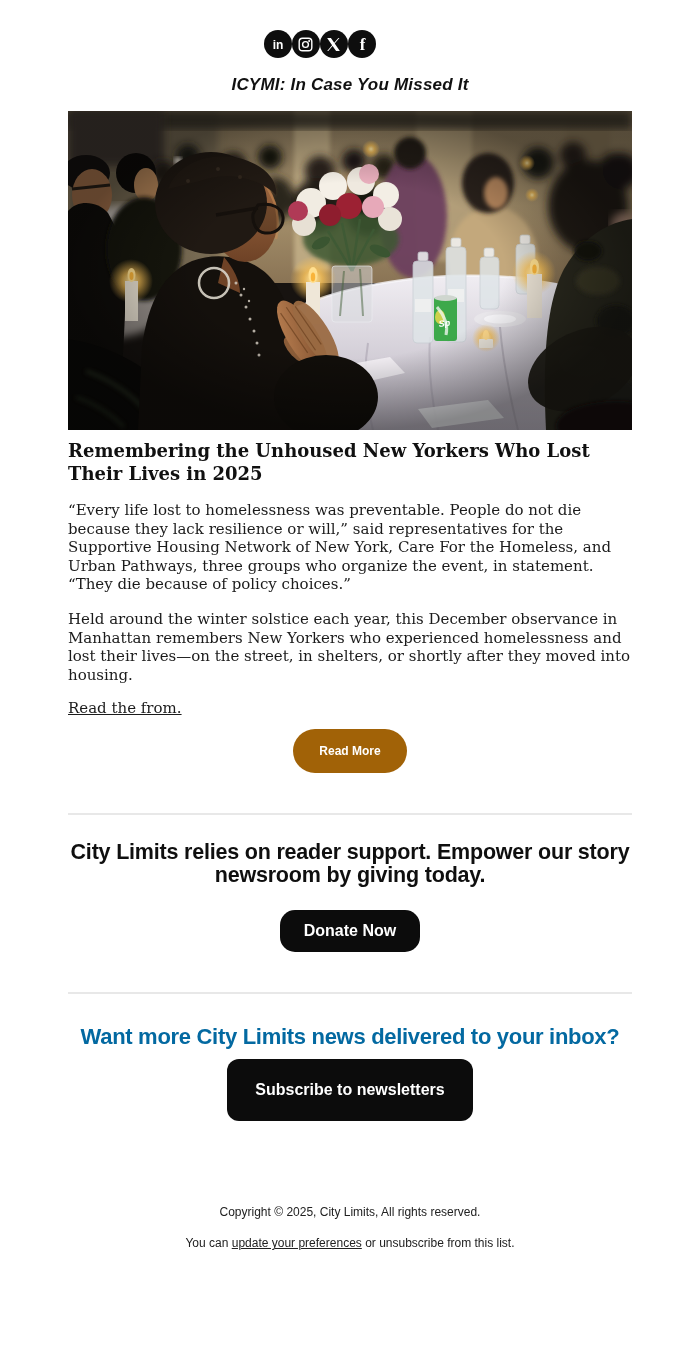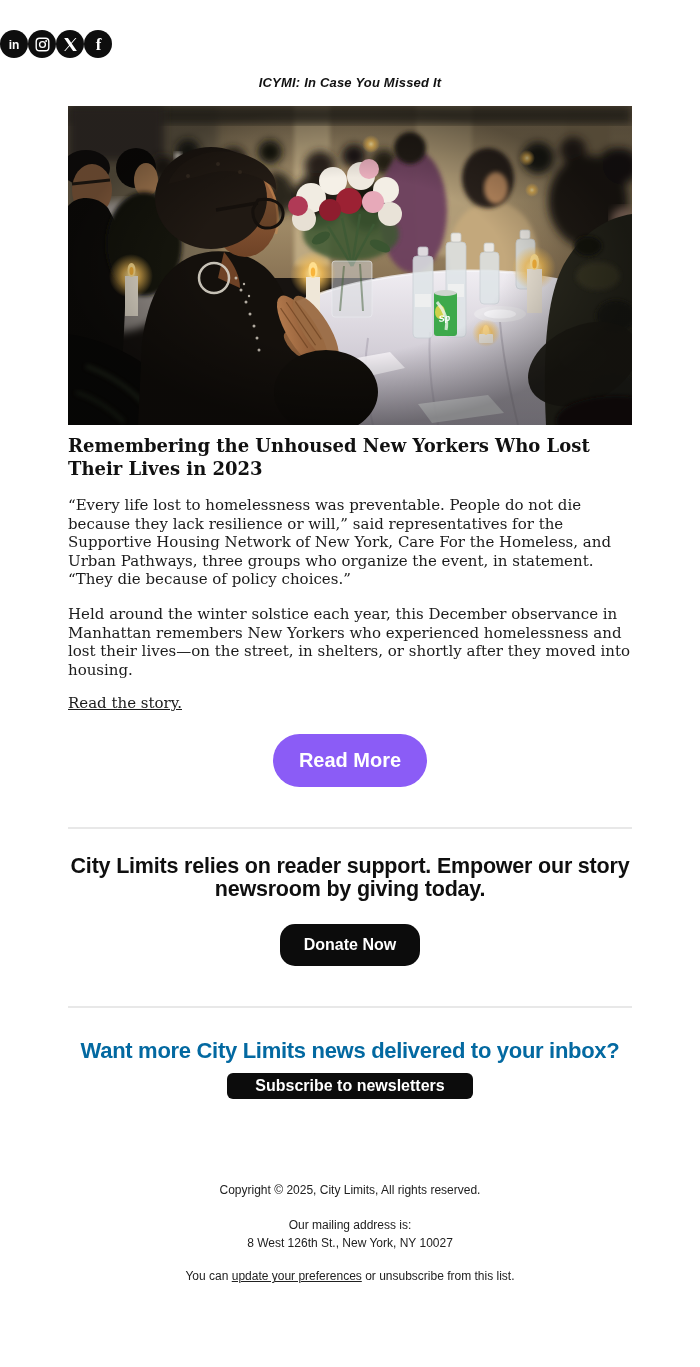--- a/index.html
+++ b/index.html
@@ -1,43 +1,43 @@
 <!DOCTYPE html>
 <html><head>
 <meta charset="utf-8">
 <style>
   html,body{margin:0;padding:0;background:#ffffff;}
   body{width:700px;font-family:"Liberation Sans",sans-serif;color:#1c1c1c;}
   .page{width:700px;overflow:hidden;background:#fff;}
   .content{width:564px;margin:0 auto;}
 
   
-  .social-row{display:flex;justify-content:flex-start;padding:30px 61px 0 0;}
+  .social-row{display:flex;justify-content:center;padding:30px 61px 0 0;}
   .social-circle{width:28px;height:28px;border-radius:50%;background:#0e0e0e;display:flex;align-items:center;justify-content:center;text-decoration:none;}
 
   
   .logo{margin-top:26px;height:42px;display:flex;align-items:center;justify-content:center;}
   .logo-inner{font-weight:700;font-size:55px;line-height:1;letter-spacing:-1px;transform:scaleX(0.62);white-space:nowrap;}
   .logo-city{color:#d8232a;}
   .logo-limits{color:#151515;}
 
-  .tagline{margin-top:17px;text-align:center;font-size:13px;font-weight:700;font-style:italic;color:#111;letter-spacing:.2px;}
+  .tagline{margin-top:17px;text-align:center;font-size:17px;font-weight:700;font-style:italic;color:#111;letter-spacing:.2px;}
 
   .hero{display:block;width:564px;height:319px;margin:16px auto 0;line-height:0;cursor:pointer;}
 
   .headline{font-family:"DejaVu Serif","Liberation Serif",serif;font-weight:700;font-size:18px;line-height:1.25;color:#111;margin:10px 0 0;}
   p.body{font-family:"DejaVu Serif","Liberation Serif",serif;font-size:15px;line-height:1.24;margin:16px 0 0;color:#1b1b1b;}
   .read-link-wrap{margin:15px 0 0;}
   .read-link{font-family:"DejaVu Serif","Liberation Serif",serif;font-size:15px;color:#1b1b1b;text-decoration:underline;cursor:pointer;}
 
   .btn-row{text-align:center;}
-  .btn-readmore{display:inline-block;margin-top:22px;background:#8b5cf6;color:#fff;font-weight:700;font-size:20px;padding:15px 26px;border-radius:28px;text-decoration:none;cursor:pointer;}
+  .btn-readmore{display:inline-block;margin-top:12px;background:#a16207;color:#fff;font-weight:700;font-size:12px;padding:15px 26px;border-radius:28px;text-decoration:none;cursor:pointer;}
   .btn-black{display:inline-block;background:#0c0c0c;color:#fff;font-weight:700;font-size:16px;border-radius:15px;text-decoration:none;cursor:pointer;}
   .btn-donate{margin-top:23px;padding:12px 24px;}
-  .btn-subscribe{margin-top:9px;padding:4px 28px;border-radius:6px;}
+  .btn-subscribe{margin-top:9px;padding:22px 28px;border-radius:12px;}
 
   .divider{border:none;border-top:2px solid #e8e8e8;margin:40px auto 0;width:564px;}
 
   .support-heading{margin:26px auto 0;text-align:center;font-size:21.5px;font-weight:700;line-height:1.07;letter-spacing:-.2px;color:#0f0f0f;max-width:564px;}
   .newsletter-heading{margin:30px auto 0;text-align:center;font-size:22px;font-weight:700;letter-spacing:-.3px;color:#0369a1;}
 
   footer{margin-top:84px;text-align:center;font-size:12px;color:#212121;padding-bottom:24px;}
   .footer-addr{margin-top:19px;line-height:18px;}
   .footer-prefs{margin-top:17px;}
   .footer-link{color:#212121;text-decoration:underline;cursor:pointer;}
@@ -306,24 +306,24 @@
           <path d="M228 192 L230 240 M236 190 L238 242 M244 194 L246 240" stroke="#6b401f" stroke-width="1.2" opacity=".7" fill="none"></path>
         </g>
         <ellipse cx="258" cy="286" rx="52" ry="42" fill="#110e0a"></ellipse>
       </g>
 
       <rect x="0" y="0" width="564" height="319" fill="url(#vignG)"></rect>
     </svg>
   </a>
 
   <div class="content">
-    <h1 class="headline">Remembering the Unhoused New Yorkers Who Lost Their Lives in 2023</h1>
+    <h1 class="headline">Remembering the Unhoused New Yorkers Who Lost Their Lives in 2025</h1>
     <p class="body">“Every life lost to homelessness was preventable. People do not die because they lack resilience or will,” said representatives for the Supportive Housing Network of New York, Care For the Homeless, and Urban Pathways, three groups who organize the event, in statement. “They die because of policy choices.”</p>
     <p class="body">Held around the winter solstice each year, this December observance in Manhattan remembers New Yorkers who experienced homelessness and lost their lives—on the street, in shelters, or shortly after they moved into housing.</p>
-    <p class="read-link-wrap"><a class="read-link">Read the story.</a></p>
+    <p class="read-link-wrap"><a class="read-link">Read the from.</a></p>
     <div class="btn-row">
       <a class="btn-readmore">Read More</a>
     </div>
   </div>
 
   <hr class="divider">
 
   <h2 class="support-heading">City Limits relies on reader support. Empower our story newsroom by giving today.</h2>
   <div class="btn-row">
     <a class="btn-black btn-donate">Donate Now</a>
@@ -331,22 +331,18 @@
 
   <hr class="divider">
 
   <h2 class="newsletter-heading">Want more City Limits news delivered to your inbox?</h2>
   <div class="btn-row">
     <a class="btn-black btn-subscribe">Subscribe to newsletters</a>
   </div>
 
   <footer>
     <div>Copyright © 2025, City Limits, All rights reserved.</div>
-    <div class="footer-addr">
-      <div>Our mailing address is:</div>
-      <div>8 West 126th St., New York, NY 10027</div>
-    </div>
     <div class="footer-prefs">
       <span>You can </span><a class="footer-link">update your preferences</a><span> or unsubscribe from this list.</span>
     </div>
   </footer>
 
 </div>
 
 </body></html>

